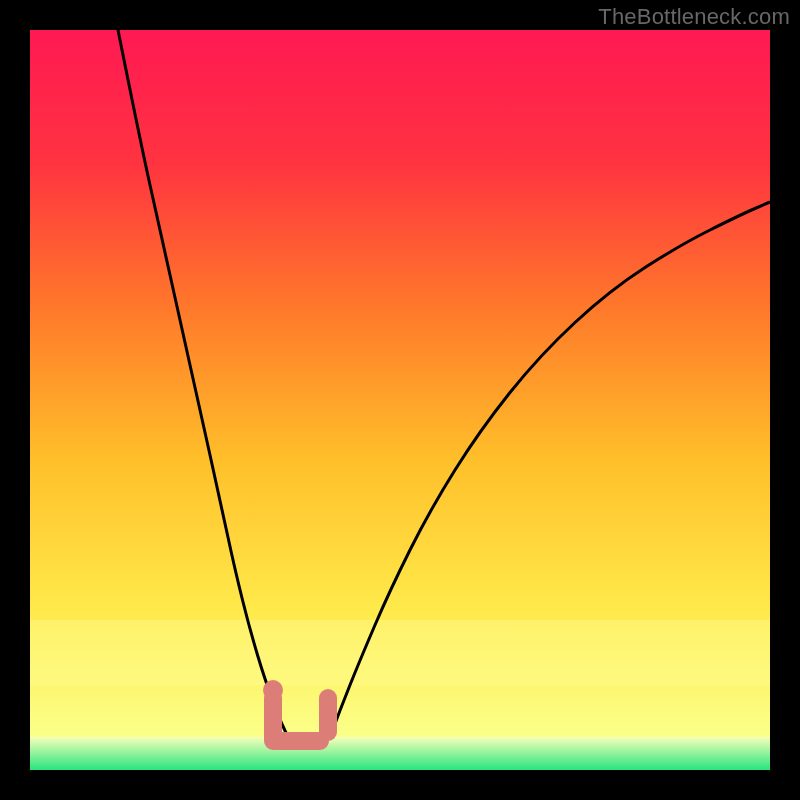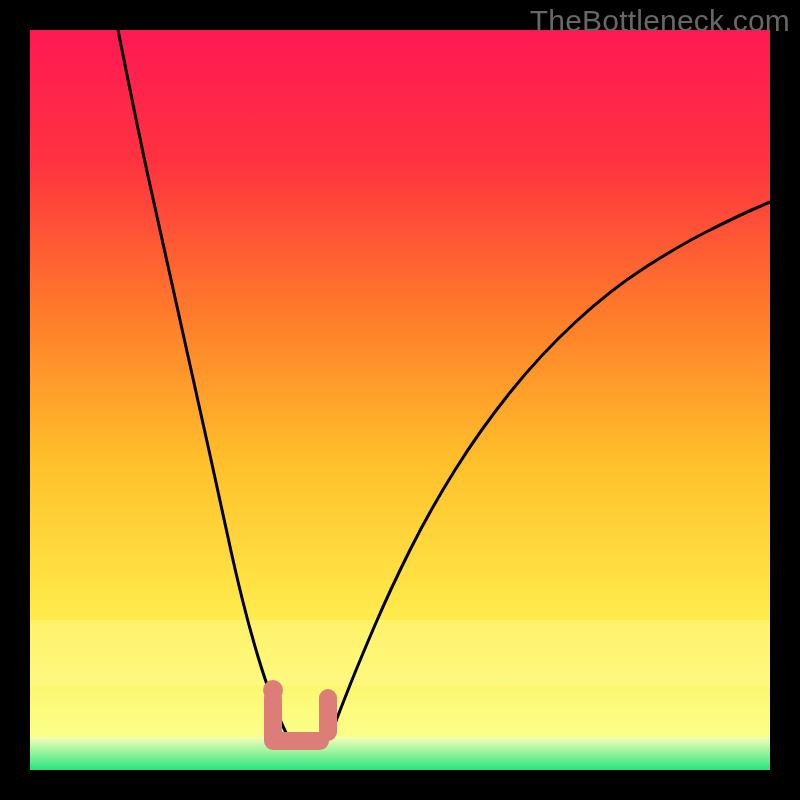--- a/index.html
+++ b/index.html
@@ -16,21 +16,21 @@
     top: 30px;
     width: 740px;
     height: 740px;
     overflow: hidden;
   }
   .watermark {
     position: absolute;
     top: 4px;
     right: 10px;
     font-family: Arial, Helvetica, sans-serif;
-    font-size: 30px;
+    font-size: 22px;
     color: #676767;
     letter-spacing: 0.2px;
   }
   svg { display: block; }
 </style>
 </head>
 <body>
 
 <div class="frame">
   <svg id="plot" width="740" height="740" viewBox="0 0 740 740">

